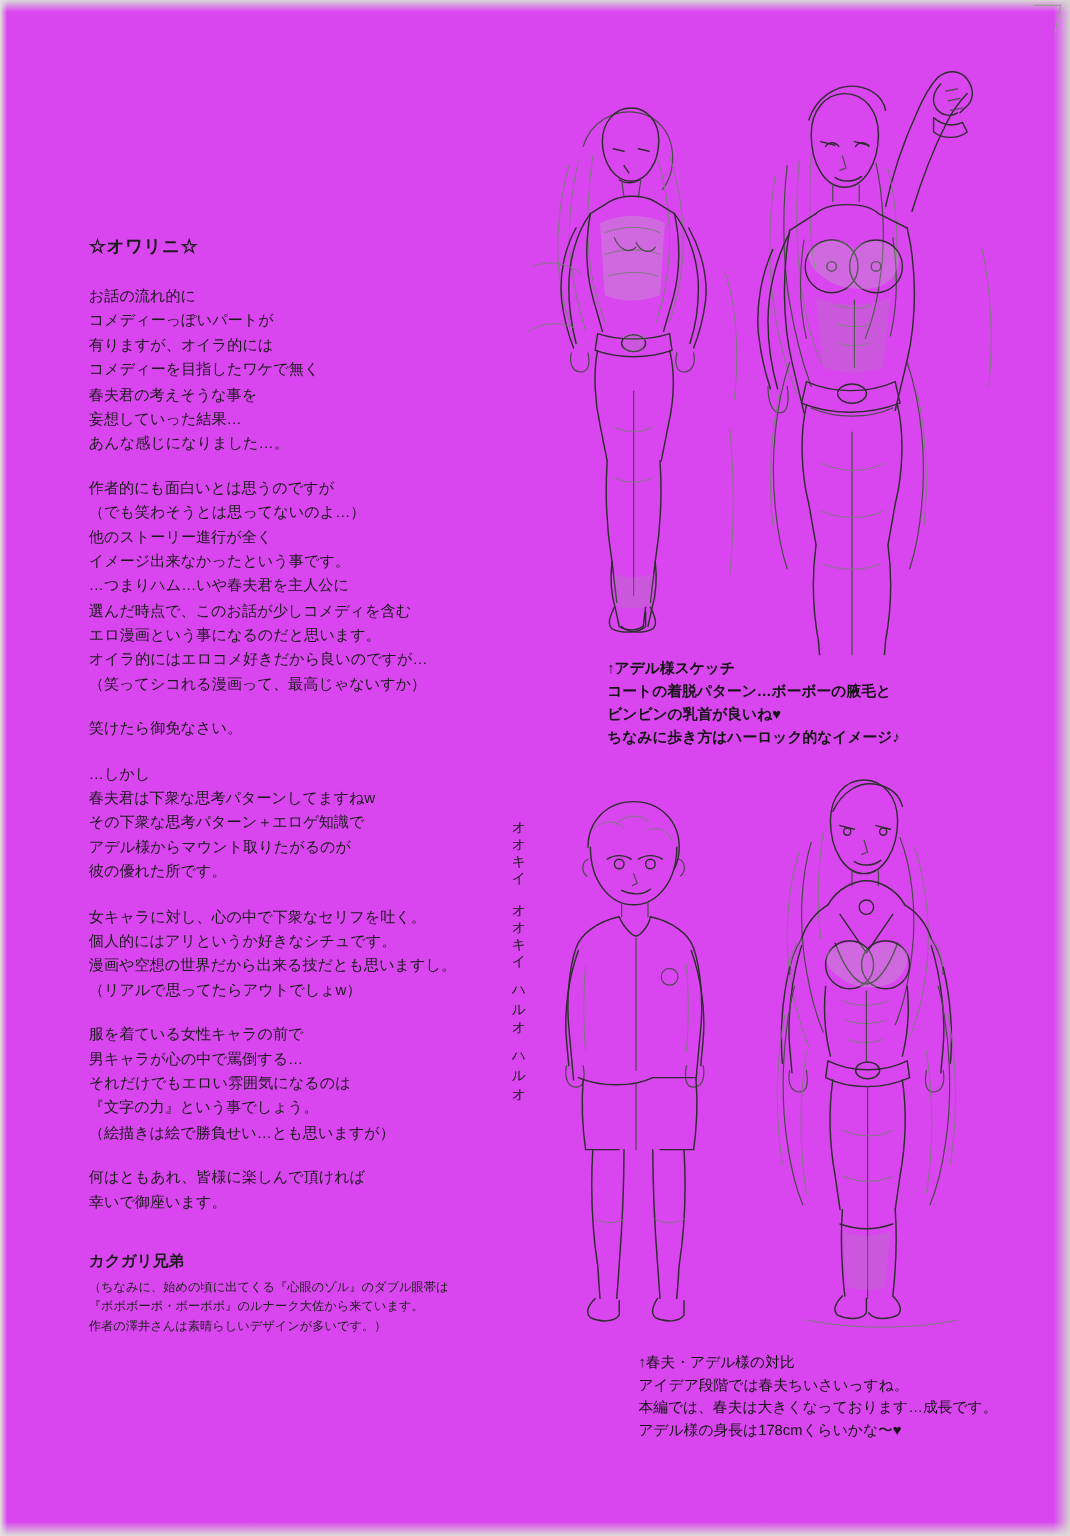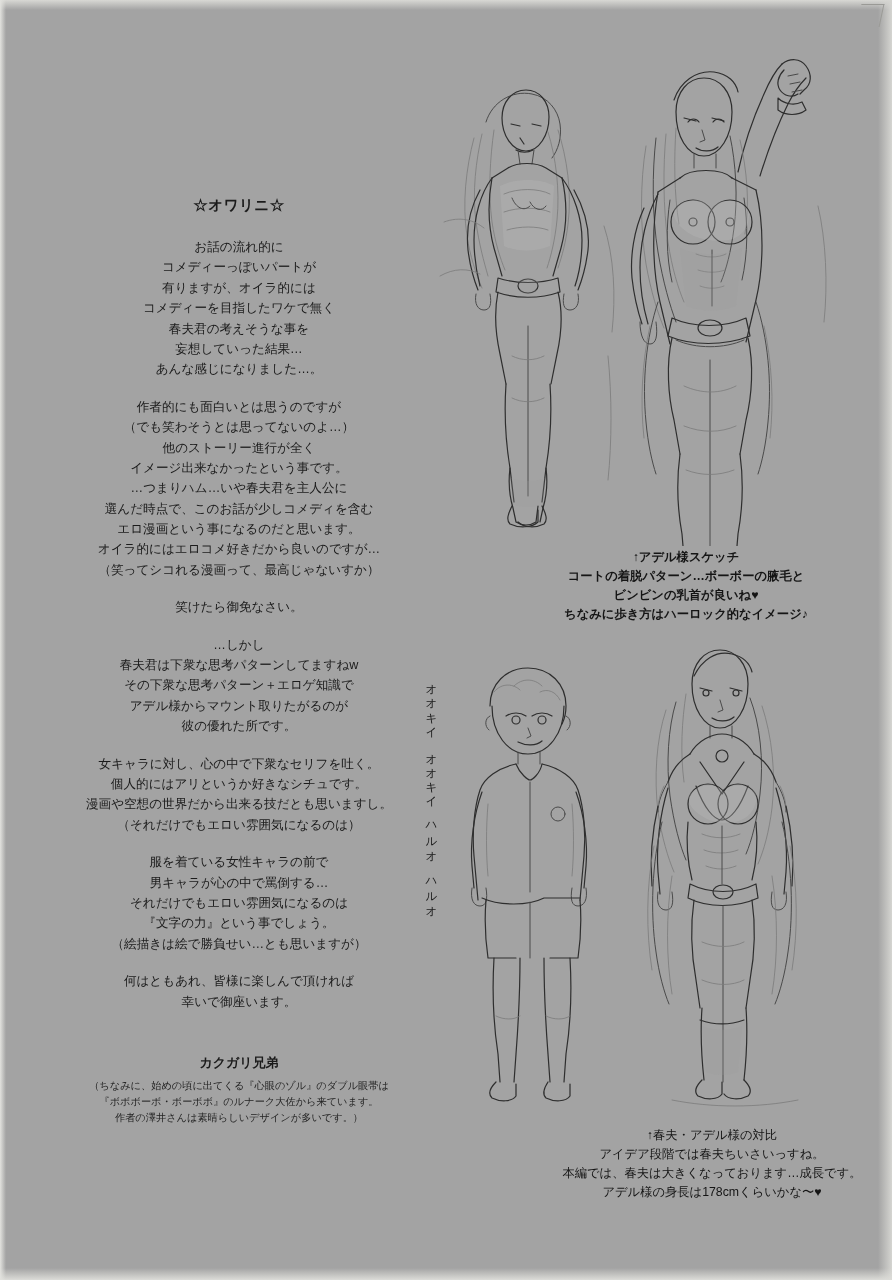--- a/index.html
+++ b/index.html
@@ -7,23 +7,22 @@
     padding: 0;
     background: #ffffff;
   }
   body {
     font-family: "Liberation Sans", sans-serif;
   }
   .page {
     position: relative;
     width: 892px;
     height: 1280px;
-    background: #a3a3a3;
+    background: #d946ef;
     overflow: hidden;
-    text-align: center;
   }
   
   .page-edge-top {
     position: absolute;
     top: 0; left: 0; right: 0;
     height: 10px;
     background: linear-gradient(to bottom, #d8d8d4, rgba(255,255,255,0));
     pointer-events: none;
   }
   .page-edge-right {
@@ -80,21 +79,21 @@
     font-weight: 600;
   }
   .para {
     font-size: 12.6px;
     line-height: 1.62;
     margin-bottom: 17px;
     white-space: pre-line;
   }
   .signature {
     font-size: 13px;
-    margin-top: 42px;
+    margin-top: 30px;
     margin-bottom: 6px;
     font-weight: 600;
   }
   .fineprint {
     font-size: 10.2px;
     line-height: 1.55;
     white-space: pre-line;
     color: #232323;
   }
 
@@ -191,21 +190,21 @@
 （笑ってシコれる漫画って、最高じゃないすか）</div>
     <div class="para">笑けたら御免なさい。</div>
     <div class="para">…しかし
 春夫君は下衆な思考パターンしてますねw
 その下衆な思考パターン＋エロゲ知識で
 アデル様からマウント取りたがるのが
 彼の優れた所です。</div>
     <div class="para">女キャラに対し、心の中で下衆なセリフを吐く。
 個人的にはアリというか好きなシチュです。
 漫画や空想の世界だから出来る技だとも思いますし。
-（それだけでもエロい雰囲気になるのは）</div>
+（リアルで思ってたらアウトでしょw）</div>
     <div class="para">服を着ている女性キャラの前で
 男キャラが心の中で罵倒する…
 それだけでもエロい雰囲気になるのは
 『文字の力』という事でしょう。
 （絵描きは絵で勝負せい…とも思いますが）</div>
     <div class="para">何はともあれ、皆様に楽しんで頂ければ
 幸いで御座います。</div>
 
     <div class="signature">カクガリ兄弟</div>
     <div class="fineprint">（ちなみに、始めの頃に出てくる『心眼のゾル』のダブル眼帯は

